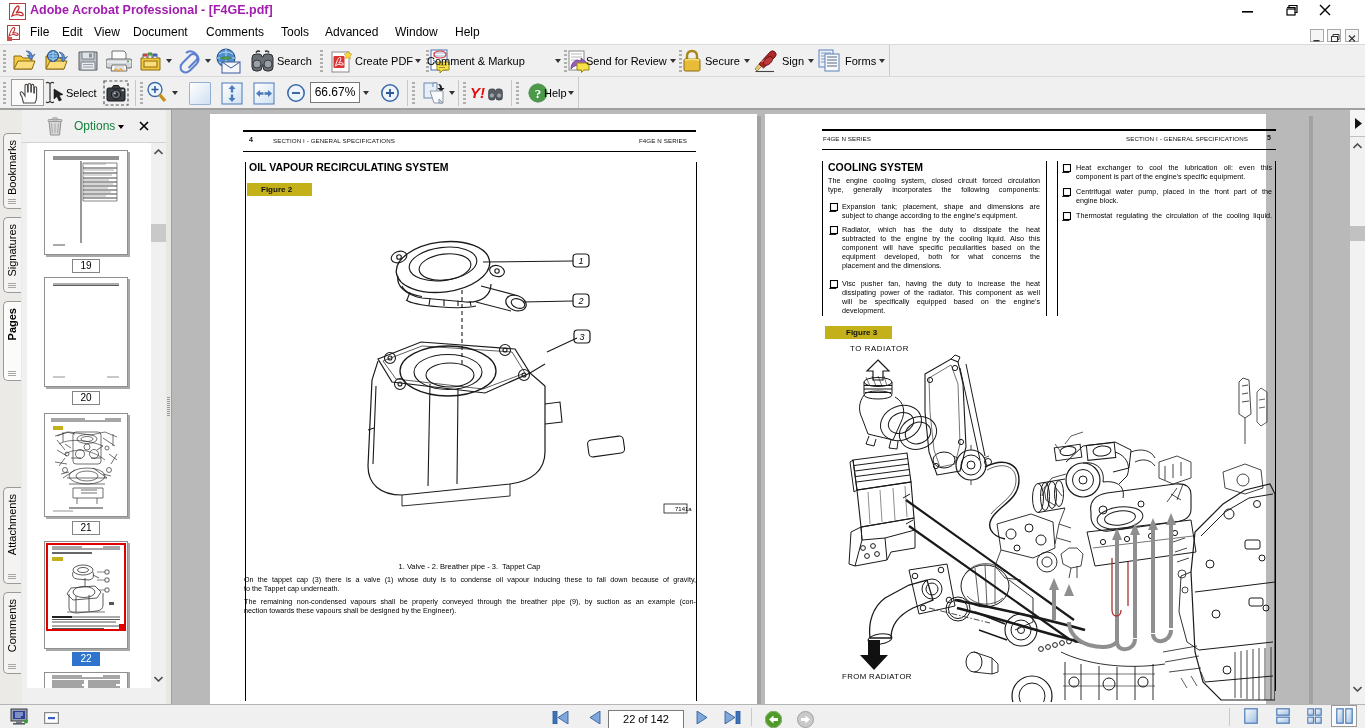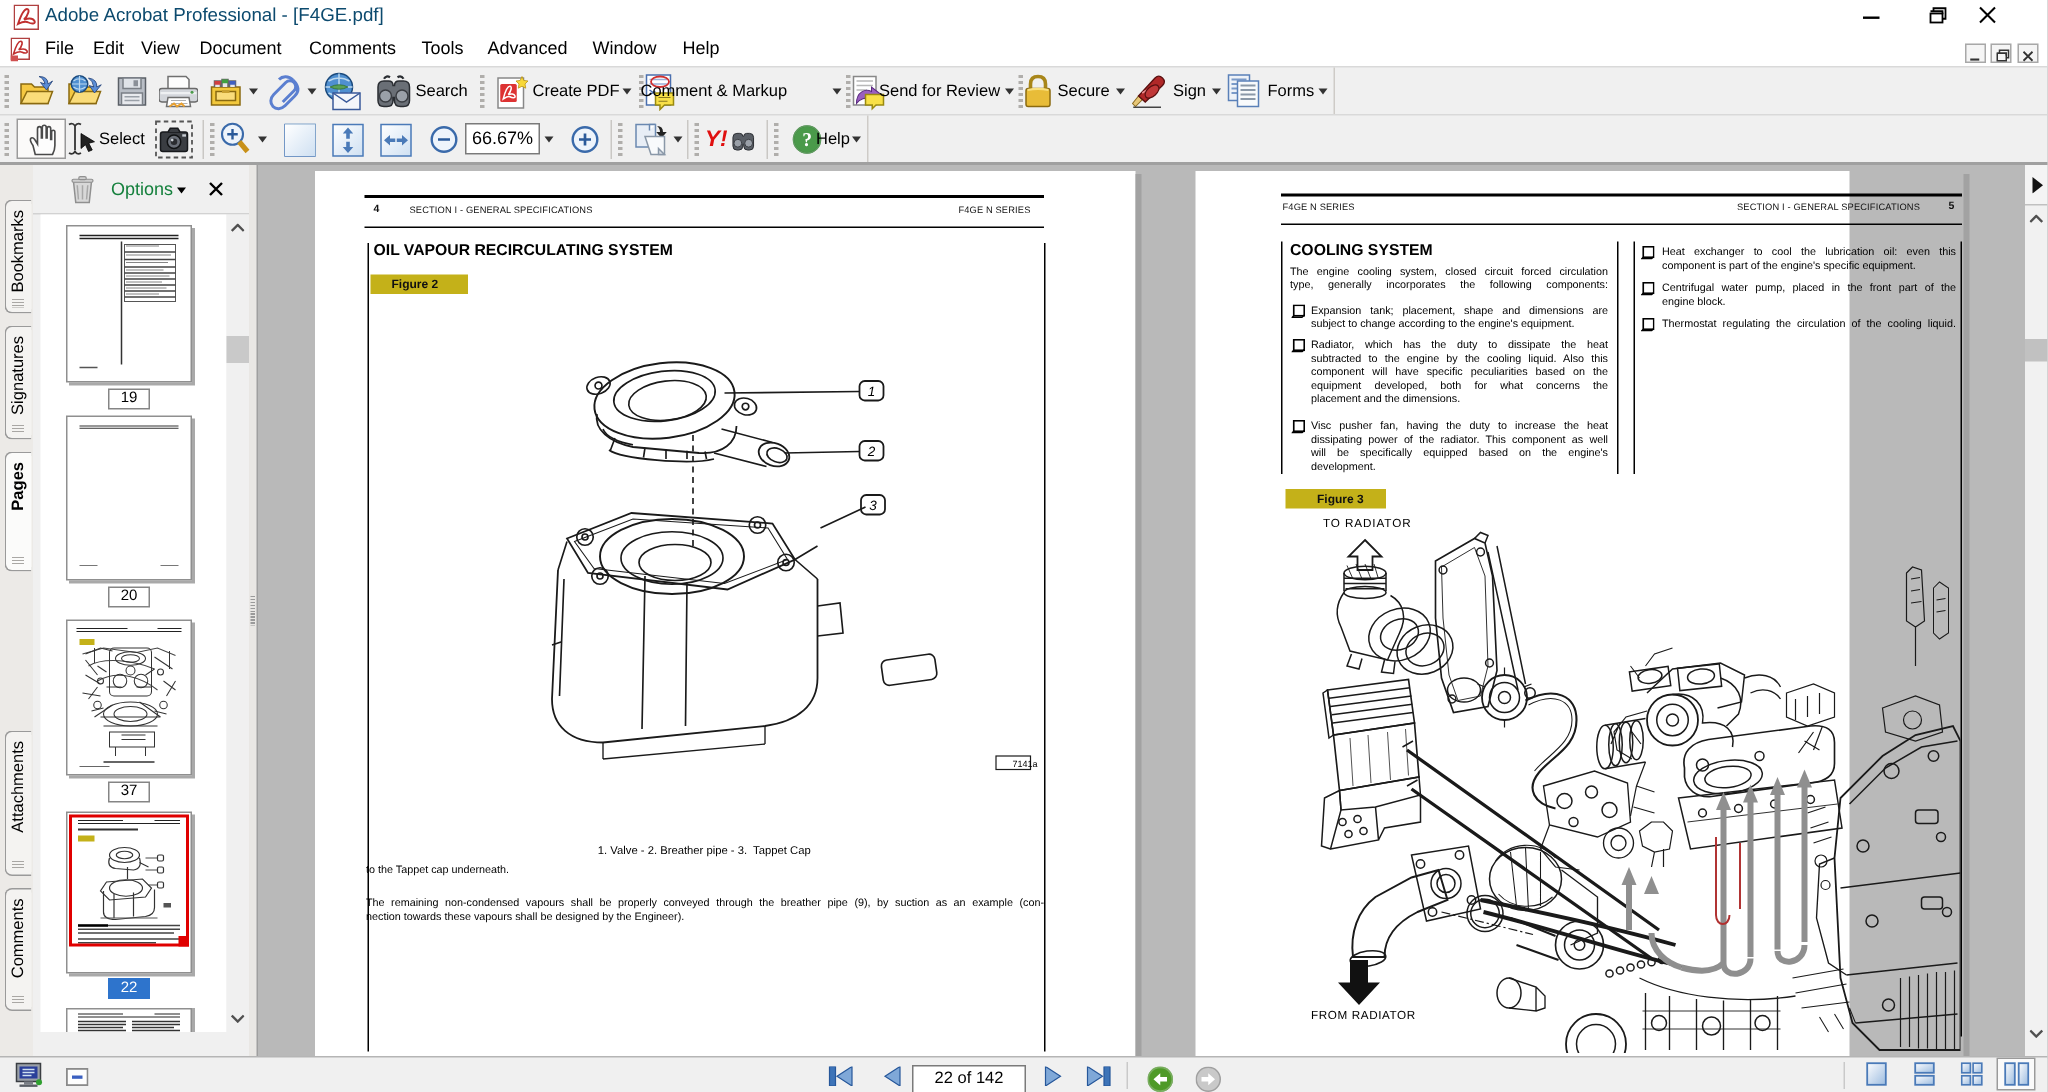--- a/index.html
+++ b/index.html
@@ -1,21 +1,21 @@
 <!DOCTYPE html>
 <html><head>
 <meta charset="utf-8">
 <style>
   html,body{margin:0;padding:0;}
   body{width:1365px;height:728px;overflow:hidden;font-family:"Liberation Sans",sans-serif;}
   #app{position:relative;width:1365px;height:728px;background:#f0f0f0;outline:1px solid #9a9a9a;outline-offset:-1px;}
   .abs{position:absolute;}
   
   #titlebar{position:absolute;left:0;top:0;width:1365px;height:22px;background:#ffffff;}
-  #titletext{position:absolute;left:34px;top:3px;font-size:13px;color:#0c4a6e;}
+  #titletext{position:absolute;left:34px;top:3px;font-size:13px;color:#a21caf;font-weight:bold;}
   
   #menubar{position:absolute;left:0;top:22px;width:1365px;height:22px;background:#ffffff;}
   .menuitem{position:absolute;top:3px;font-size:12px;color:#000;}
   .mdibtn{position:absolute;top:7px;width:14px;height:13px;background:#f5f5f5;border:1px solid #a8a8a8;box-sizing:border-box;}
   
   #tb1{position:absolute;left:0;top:44px;width:1365px;height:32px;background:#f0f0f0;border-top:1px solid #d9d9d9;box-sizing:border-box;}
   #tb2{position:absolute;left:0;top:76px;width:1365px;height:32px;background:#f0f0f0;border-top:1px solid #d9d9d9;box-sizing:border-box;}
   .grip{position:absolute;top:5px;width:3px;height:22px;background:repeating-linear-gradient(180deg,#b0aeab 0,#b0aeab 2px,#f0f0f0 2px,#f0f0f0 4px);}
   .tbtext{position:absolute;font-size:11px;color:#000;top:10px;}
   .dar{position:absolute;width:0;height:0;border-left:3.5px solid transparent;border-right:3.5px solid transparent;border-top:4px solid #333;top:14px;}
@@ -365,21 +365,21 @@
           <path d="M28 74 h30 v10 h-30 z M32 84 v6 M52 84 v6 M36 76 h16 M36 79 h16"></path>
           <circle cx="20" cy="56" r="2.5"></circle>
             <circle cx="64" cy="56" r="2.5"></circle>
             <circle cx="22" cy="40" r="2"></circle>
             <circle cx="62" cy="34" r="2"></circle>
         </g>
         <path d="M24 94 h34" stroke="#333" stroke-width="1"></path>
         <path d="M8 97 h20" stroke="#666" stroke-width="0.7"></path>
       </svg>
     </div>
-    <div class="tlabel" style="left:45px;top:378px">37</div>
+    <div class="tlabel" style="left:45px;top:378px">21</div>
     <div class="thumb" style="left:17px;top:398px;width:84px;height:108px;box-shadow:2px 2px 0 #a9a9a9">
       <svg width="82" height="106" viewBox="0 0 82 106">
         <path d="M7 5 h30 M58 5 h17 M7 7 h68" stroke="#222" stroke-width="0.8"></path>
         <path d="M7 11 h40" stroke="#333" stroke-width="1.4"></path>
         <rect x="7" y="15" width="11" height="4" fill="#c4b119"></rect>
         <g stroke="#333" stroke-width="0.8" fill="none">
           <ellipse cx="38" cy="28" rx="10" ry="5"></ellipse>
           <ellipse cx="38" cy="28" rx="5.5" ry="2.5"></ellipse>
           <path d="M28 30 q-2 6 4 7 l12 1 q6 -1 4 -8"></path>
           <path d="M48 33 l6 3 M40 36 v8"></path>
@@ -474,29 +474,30 @@
         </g>
         <g font-family="Liberation Sans,sans-serif" font-size="9" font-style="italic" fill="#000" text-anchor="middle">
           <text x="271" y="30">1</text>
             <text x="271" y="70">2</text>
             <text x="272" y="106">3</text>
         </g>
         <text x="365" y="277" font-size="6" fill="#000" font-family="Liberation Sans,sans-serif">7141a</text>
       </svg>
       <div class="abs pdftxt" style="left:33px;top:448px;width:453px;text-align:center;font-size:7.5px">1. Valve - 2. Breather pipe - 3.&nbsp; Tappet Cap</div>
       <div class="abs pdftxt" style="left:34px;top:461px;width:452px">
+        <div class="jline">On the tappet cap (3) there is a valve (1) whose duty is to condense oil vapour inducing these to fall down because of gravity,</div>
         <div>to the Tappet cap underneath.</div>
       </div>
       <div class="abs pdftxt" style="left:34px;top:483px;width:452px">
         <div class="jline">The remaining non-condensed vapours shall be properly conveyed through the breather pipe (9), by suction as an example (con-</div>
         <div>nection towards these vapours shall be designed by the Engineer).</div>
       </div>
     </div>
     <div class="abs" style="left:585px;top:6px;width:4px;height:588px;background:#a2a2a2"></div>
-    <div class="pdfpage" style="left:625px;width:436px">
+    <div class="pdfpage" style="left:593px;width:501px">
       <div class="rule" style="left:57px;top:15px;width:454px;height:2px"></div>
       <div class="rule" style="left:57px;top:35px;width:454px;height:1px"></div>
       <div class="pghead" style="left:58px;top:21px">F4GE N SERIES</div>
       <div class="pghead" style="left:311px;top:21px;width:172px;text-align:right">SECTION I - GENERAL SPECIFICATIONS</div>
       <div class="pghead" style="left:502px;top:20px;font-weight:bold;font-size:7px">5</div>
       <div class="rule" style="left:56.5px;top:47px;width:1.4px;height:155px"></div>
       <div class="rule" style="left:280.5px;top:47px;width:1.4px;height:155px"></div>
       <div class="rule" style="left:291.5px;top:47px;width:1.4px;height:155px"></div>
       <div class="rule" style="left:510px;top:47px;width:1.4px;height:530px"></div>
       <div class="abs" style="left:63px;top:47px;font-size:10.5px;font-weight:bold;letter-spacing:0px">COOLING SYSTEM</div>

